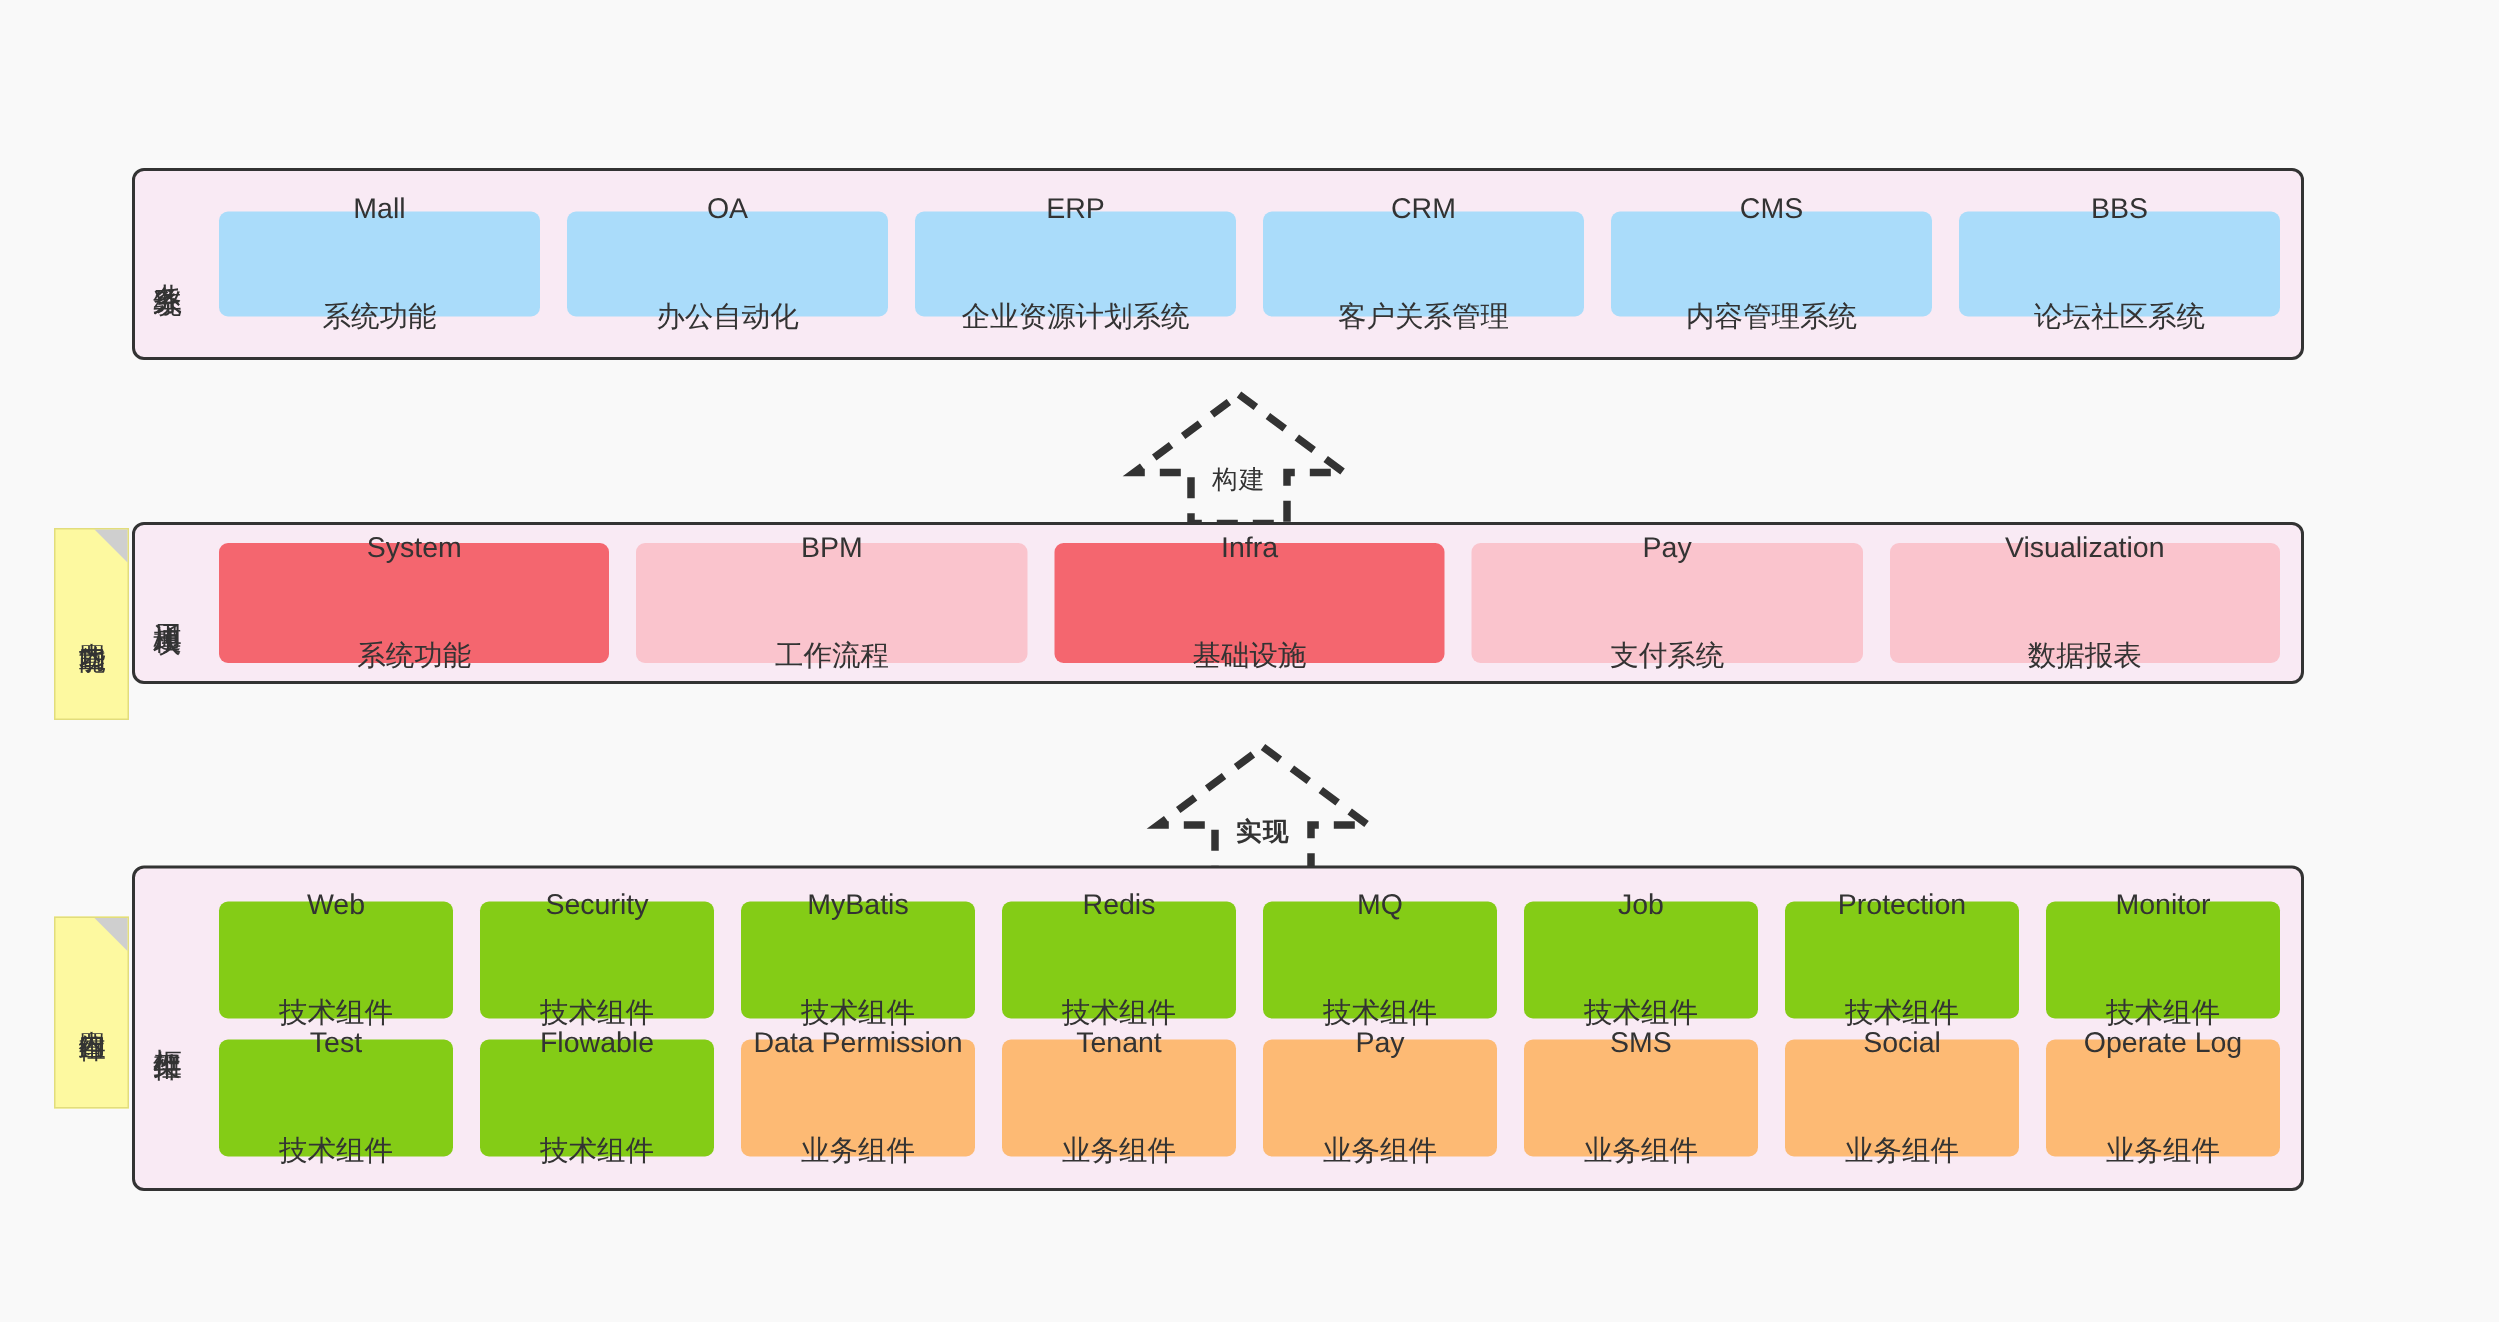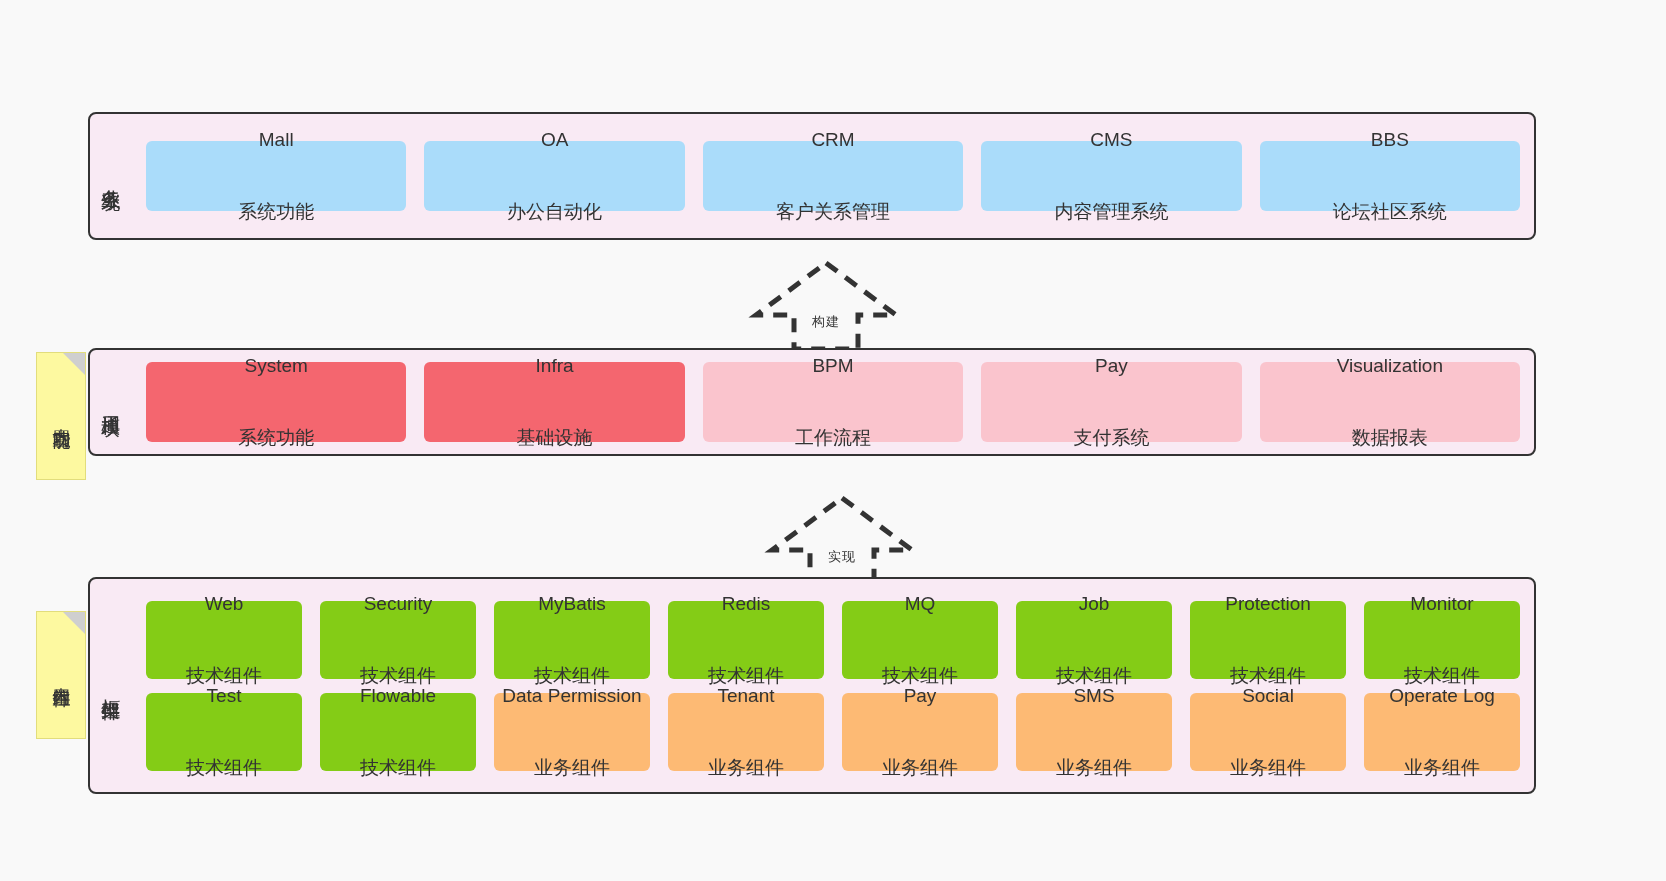--- a/index.html
+++ b/index.html
@@ -134,43 +134,47 @@
     width: 160px;
     height: 96px;
   }
   .arrow svg { display: block; width: 100%; height: 100%; }
   .arrow .arrow-label {
     position: absolute;
     left: 0;
     right: 0;
     bottom: 22px;
     text-align: center;
-    font-size: 13px;
+    font-size: 17px;
     color: #333333;
     letter-spacing: 1px;
   }
   #arrow-build   { left: 746px; top: 257px; }
-  #arrow-realize { left: 762px; top: 492px; }
+  #arrow-realize { left: 762px; top: 492px; font-weight: bold; }
 </style>
 </head>
 <body>
 
 <div class="canvas">
 
   <div class="layer" id="layer-business">
     <div class="layer-title">业务系统</div>
     <div class="layer-body">
       <div class="row">
         <div class="node blue">
           <span class="en">Mall</span>
           <span class="cn">系统功能</span>
         </div>
         <div class="node blue">
           <span class="en">OA</span>
           <span class="cn">办公自动化</span>
+        </div>
+        <div class="node blue">
+          <span class="en">ERP</span>
+          <span class="cn">企业资源计划系统</span>
         </div>
         <div class="node blue">
           <span class="en">CRM</span>
           <span class="cn">客户关系管理</span>
         </div>
         <div class="node blue">
           <span class="en">CMS</span>
           <span class="cn">内容管理系统</span>
         </div>
         <div class="node blue">
@@ -193,27 +197,27 @@
   </div>
 
   <div class="layer" id="layer-modules">
     <div class="layer-title">通用模块</div>
     <div class="layer-body">
       <div class="row">
         <div class="node red">
           <span class="en">System</span>
           <span class="cn">系统功能</span>
         </div>
+        <div class="node pink">
+          <span class="en">BPM</span>
+          <span class="cn">工作流程</span>
+        </div>
         <div class="node red">
           <span class="en">Infra</span>
           <span class="cn">基础设施</span>
-        </div>
-        <div class="node pink">
-          <span class="en">BPM</span>
-          <span class="cn">工作流程</span>
         </div>
         <div class="node pink">
           <span class="en">Pay</span>
           <span class="cn">支付系统</span>
         </div>
         <div class="node pink">
           <span class="en">Visualization</span>
           <span class="cn">数据报表</span>
         </div>
       </div>

